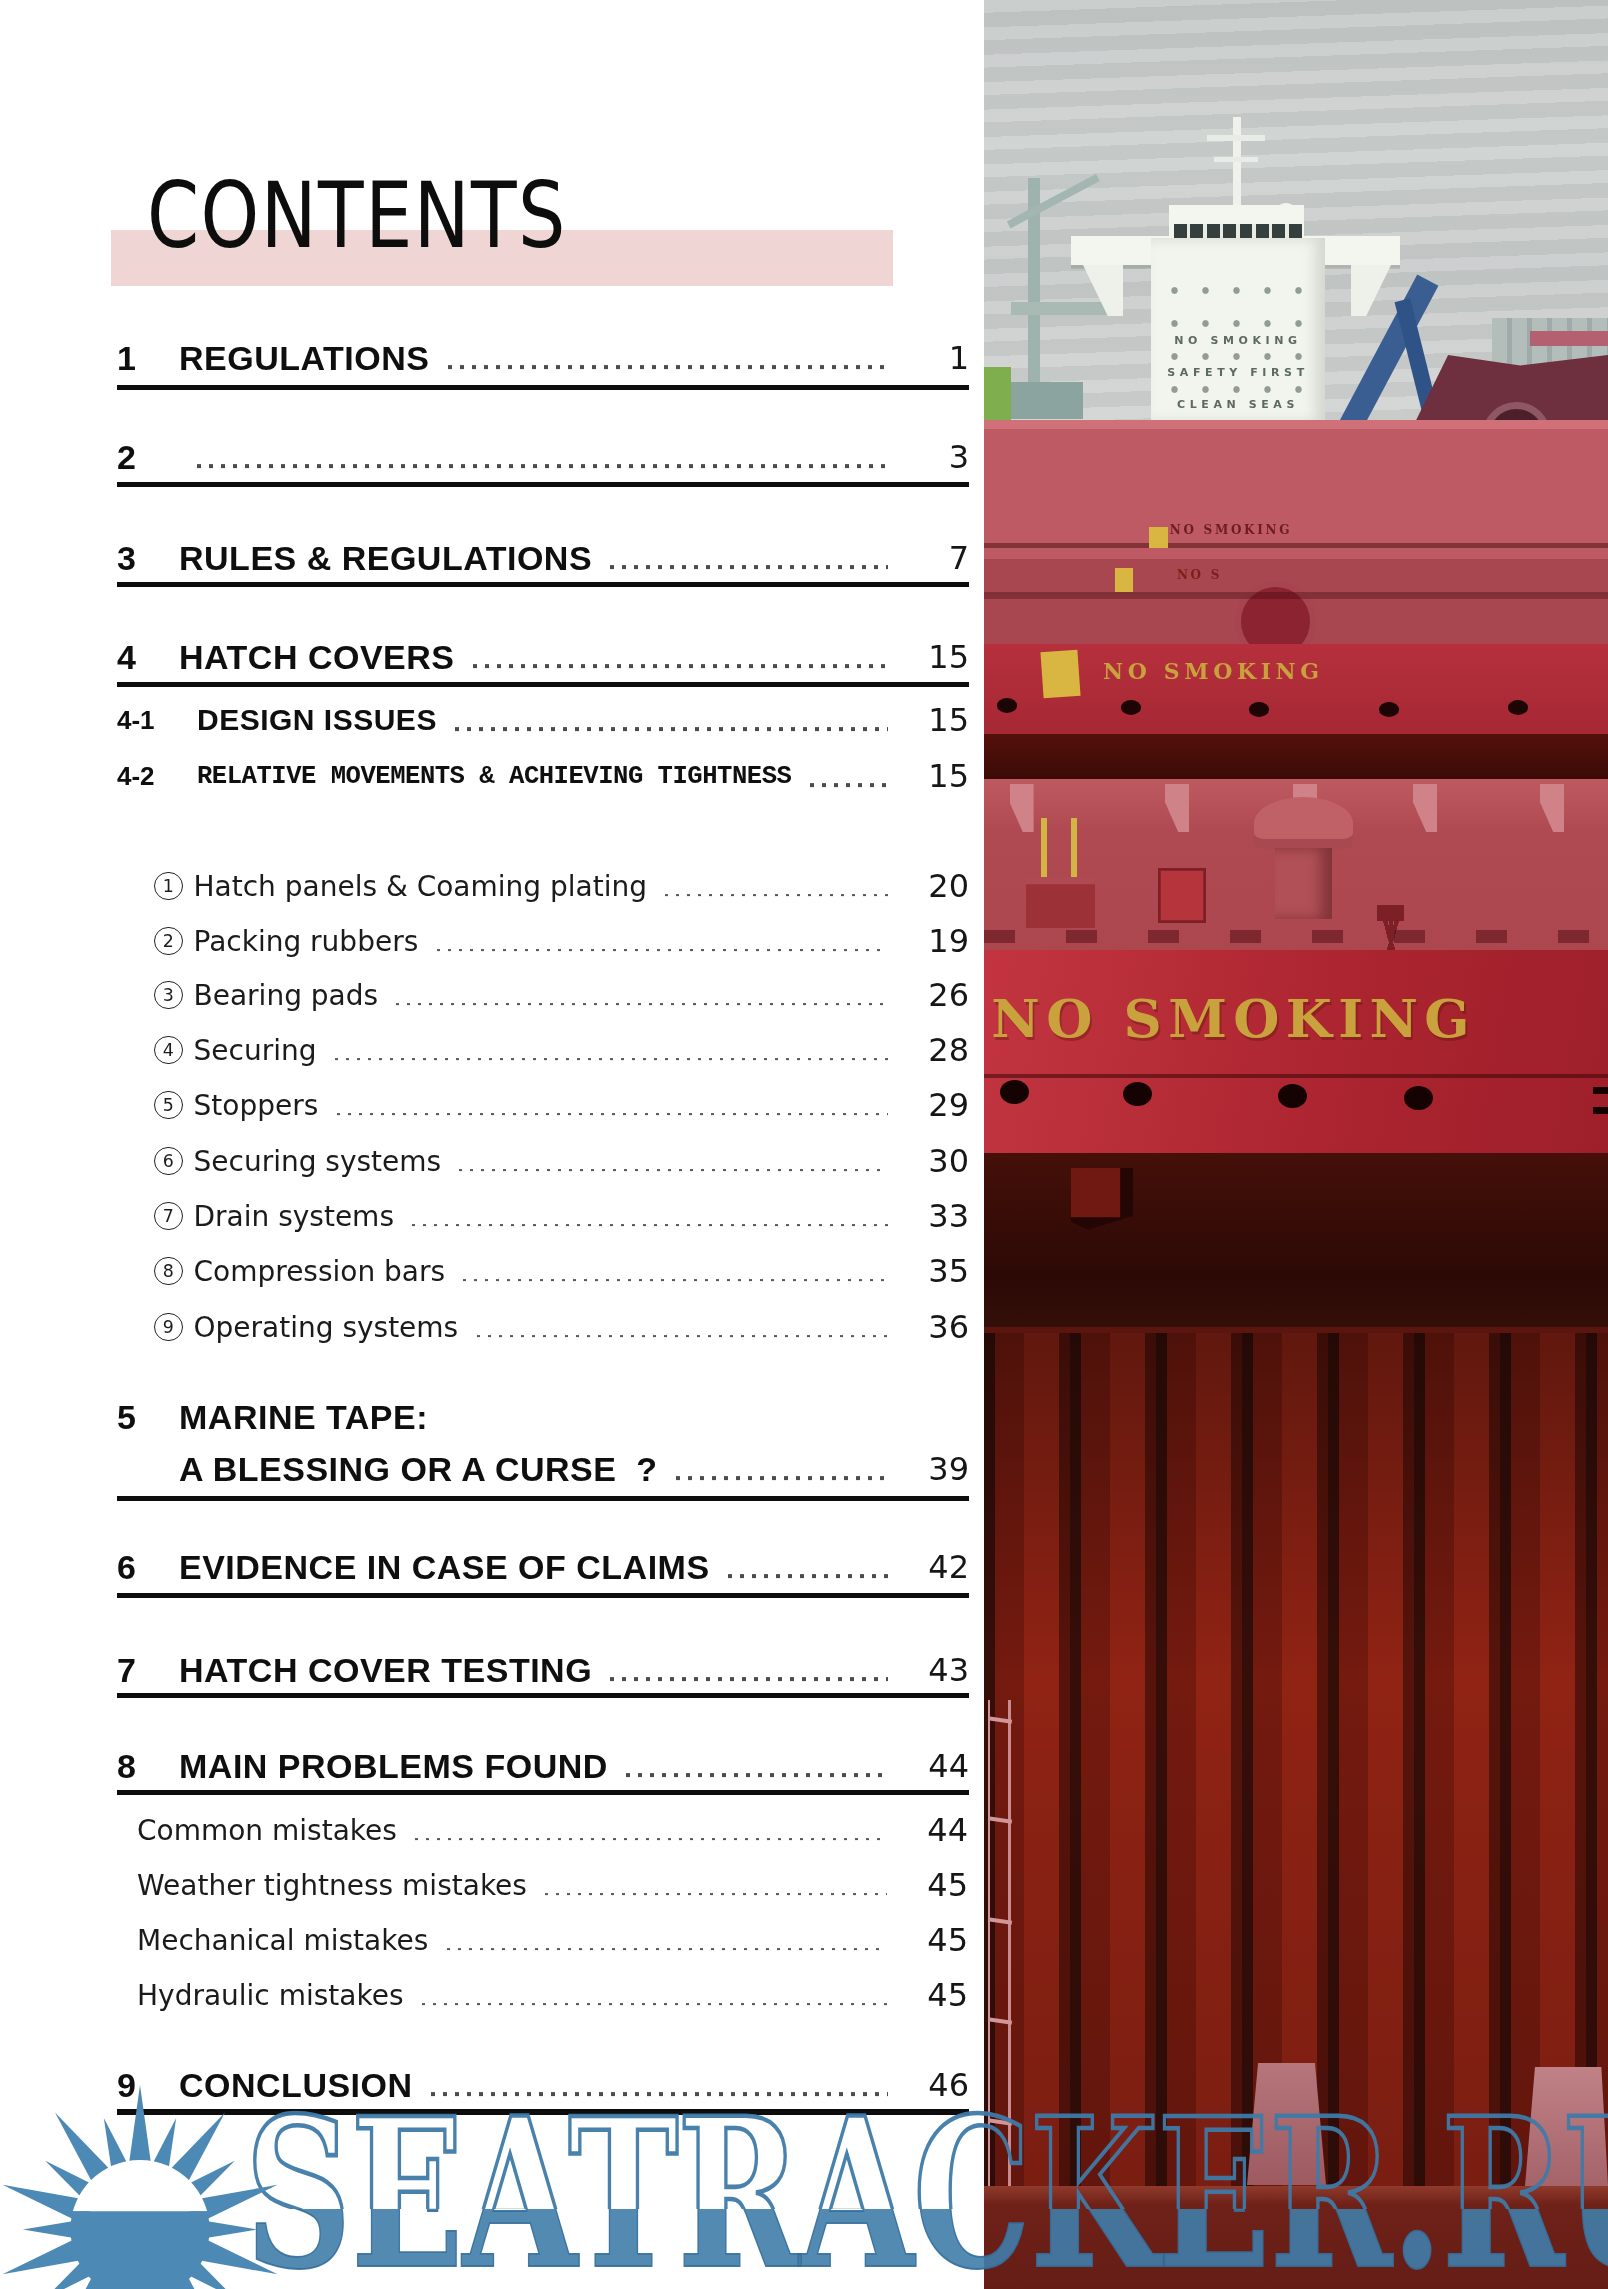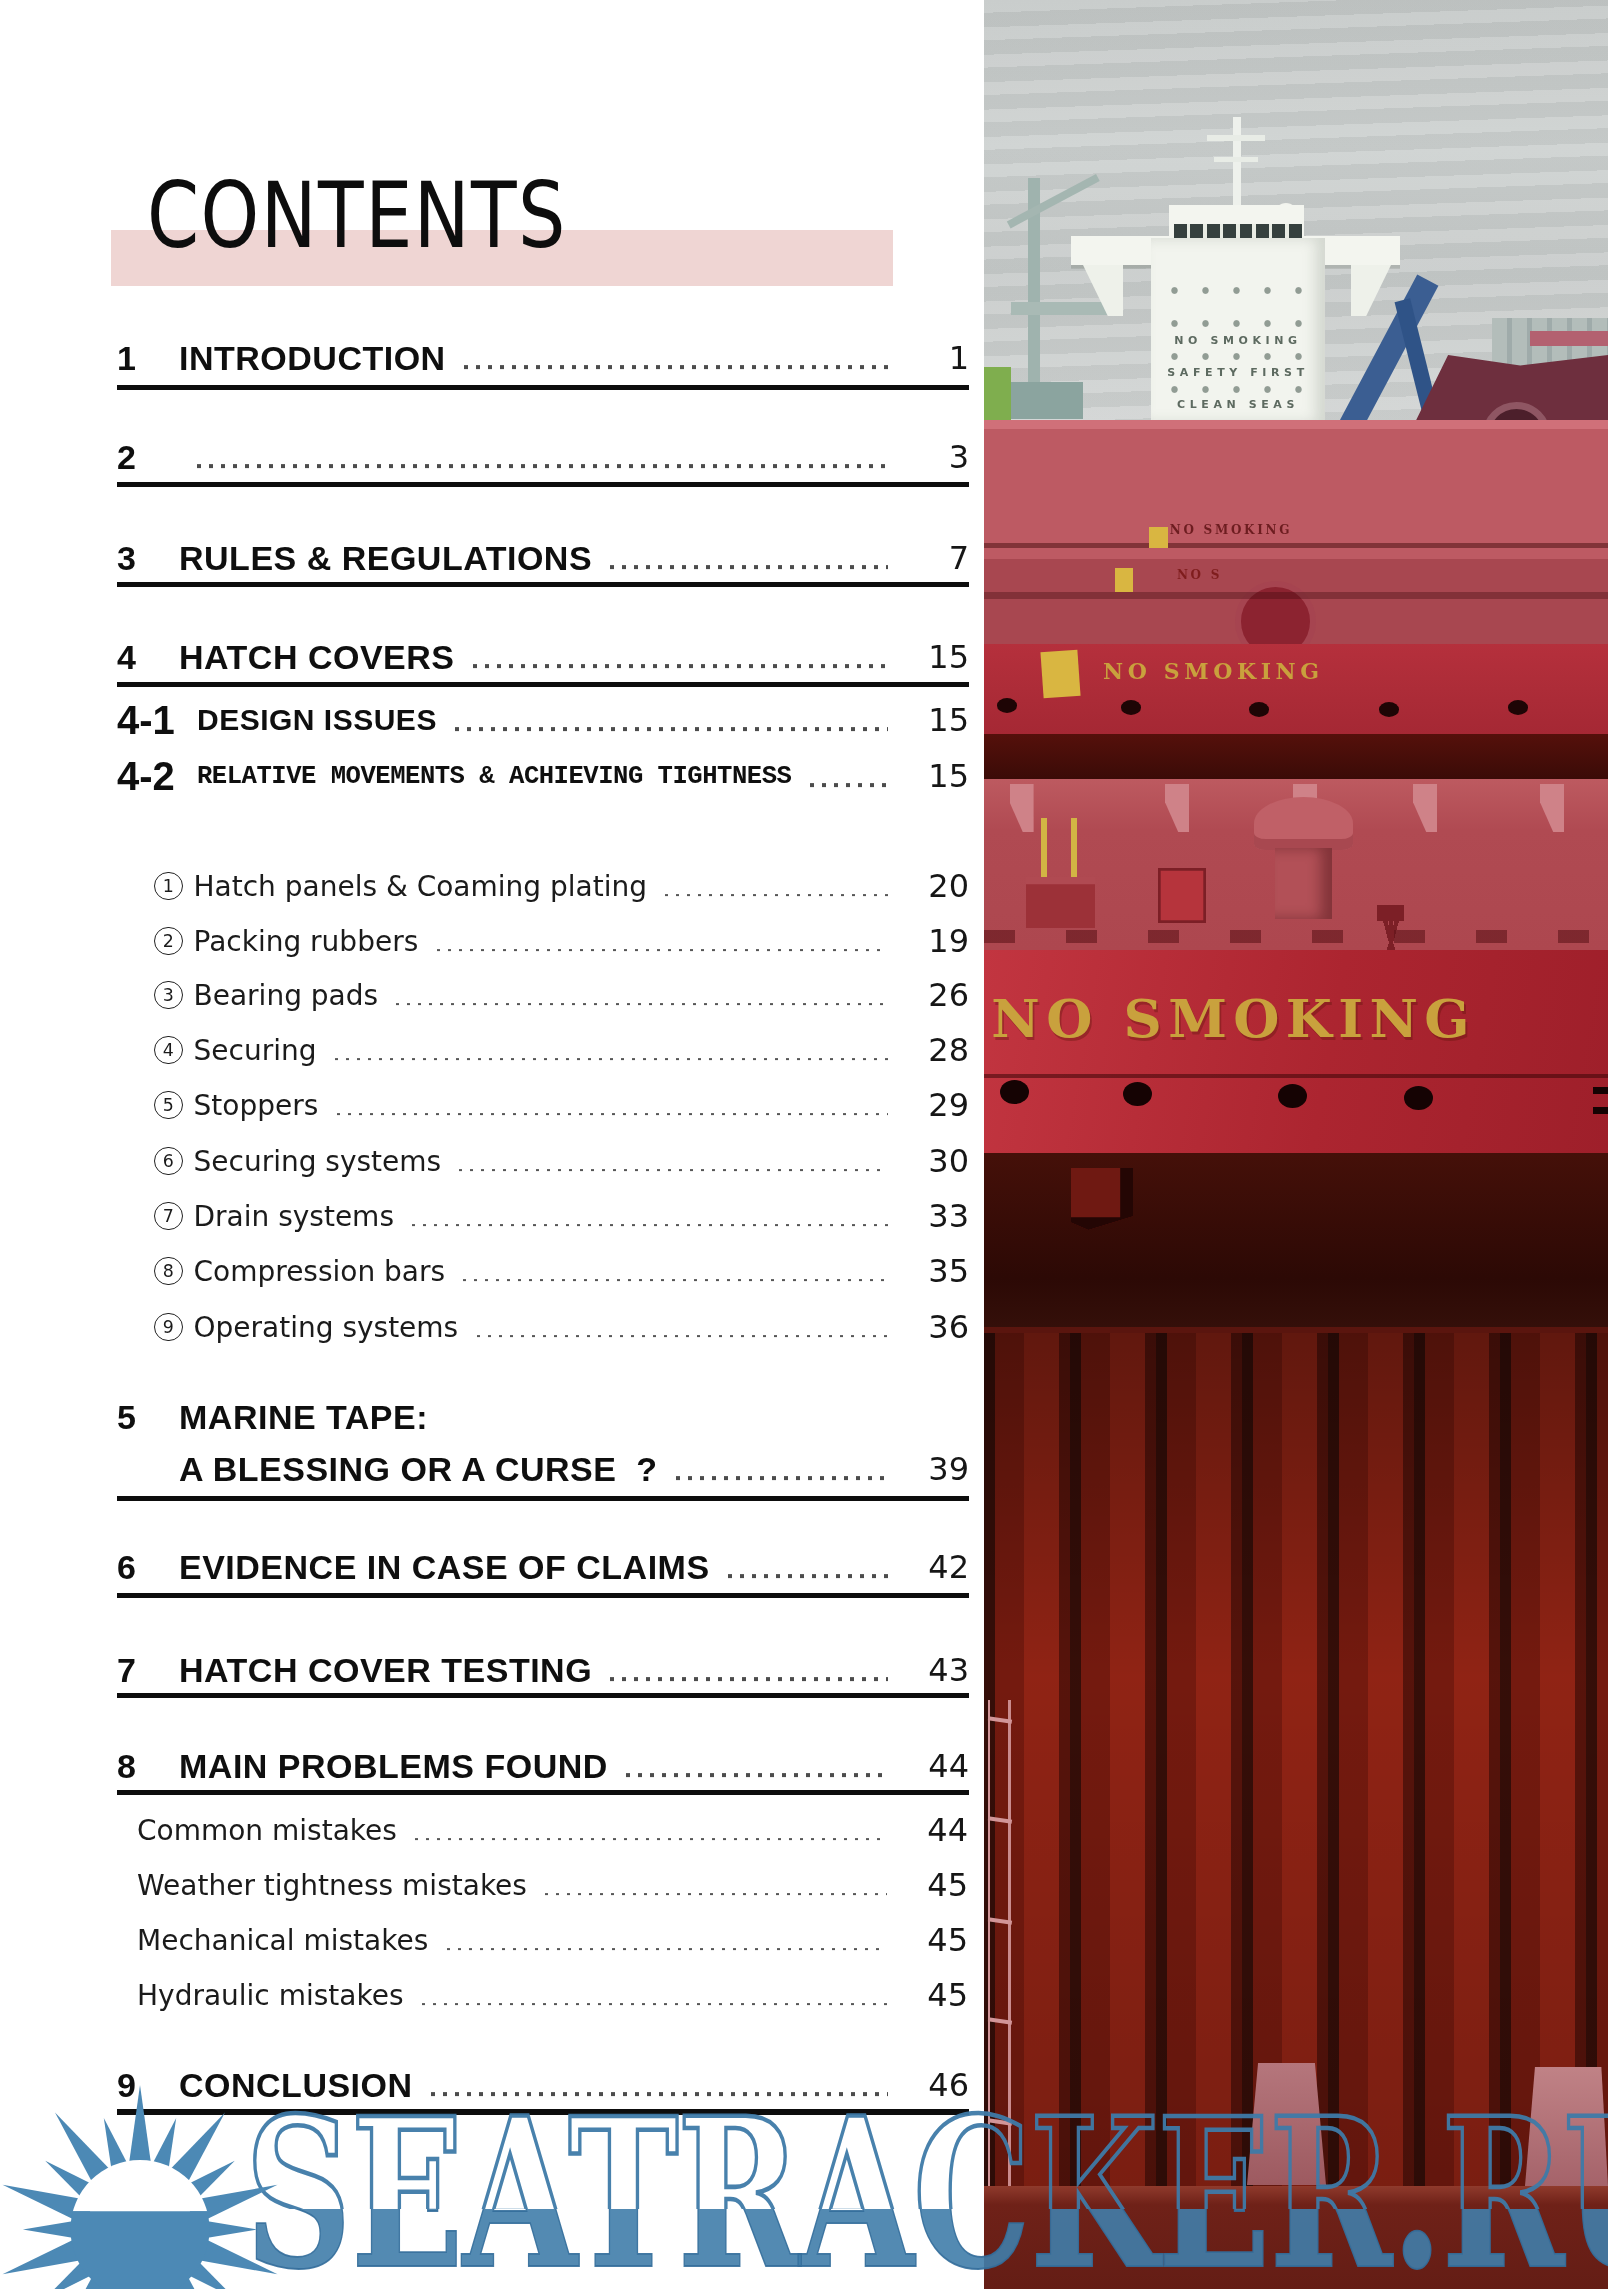--- a/index.html
+++ b/index.html
@@ -6,21 +6,21 @@
   #stage{position:relative;width:1608px;height:2290px;background:#ffffff;overflow:hidden;
          font-family:"Liberation Sans",sans-serif;}
   
   .pinkband{position:absolute;left:111px;top:230px;width:782px;height:56px;background:#efd5d3;}
   .contents-title{position:absolute;left:147px;top:163px;font-family:"DejaVu Sans",sans-serif;
     font-size:91px;font-weight:400;letter-spacing:1.8px;color:#0d0d0d;transform:scaleX(.82);
     transform-origin:left top;white-space:nowrap;}
   .row{position:absolute;left:117px;width:852px;height:48px;display:flex;align-items:center;color:#0f0f0f;}
   .row .num{width:62px;flex:0 0 auto;font-weight:700;font-size:34px;}
   .row .ttl{flex:0 0 auto;font-weight:700;font-size:34px;letter-spacing:0.5px;white-space:nowrap;}
-  .row.sub .num{width:80px;font-size:40px;}
+  .row.sub .num{width:80px;font-size:26px;}
   .row.sub .ttl{font-size:30px;}
   .row.mono .ttl{font-family:"Liberation Mono","DejaVu Sans Mono",monospace;font-size:25.6px;
     font-weight:700;letter-spacing:-0.5px;}
   .row.item{left:154px;width:815px;}
   .row.plain{left:137px;width:831px;}
   .circ{flex:0 0 auto;width:26.5px;height:26.5px;border:1.8px solid #222;border-radius:50%;
     display:inline-flex;align-items:center;justify-content:center;font-size:17.4px;
     font-family:"DejaVu Sans",sans-serif;color:#1b1b1b;margin-right:11px;}
   .itl{flex:0 0 auto;font-family:"DejaVu Sans",sans-serif;font-weight:400;font-size:28px;
     color:#1b1b1b;white-space:nowrap;}
@@ -51,21 +51,21 @@
 </head>
 <body>
 
 <div id="stage">
 
   <div class="pinkband"></div>
   <div class="contents-title">CONTENTS</div>
 
   <div class="row major" style="top:334px">
     <span class="num">1</span>
-    <span class="ttl">INTRODUCTION</span>
+    <span class="ttl">REGULATIONS</span>
     <span class="leader"></span>
     <span class="page">1</span>
   </div>
   <div class="ul" style="top:385px"></div>
 
   <div class="row major" style="top:433px">
     <span class="num">2</span>
     <span class="leader"></span>
     <span class="page">3</span>
   </div>

